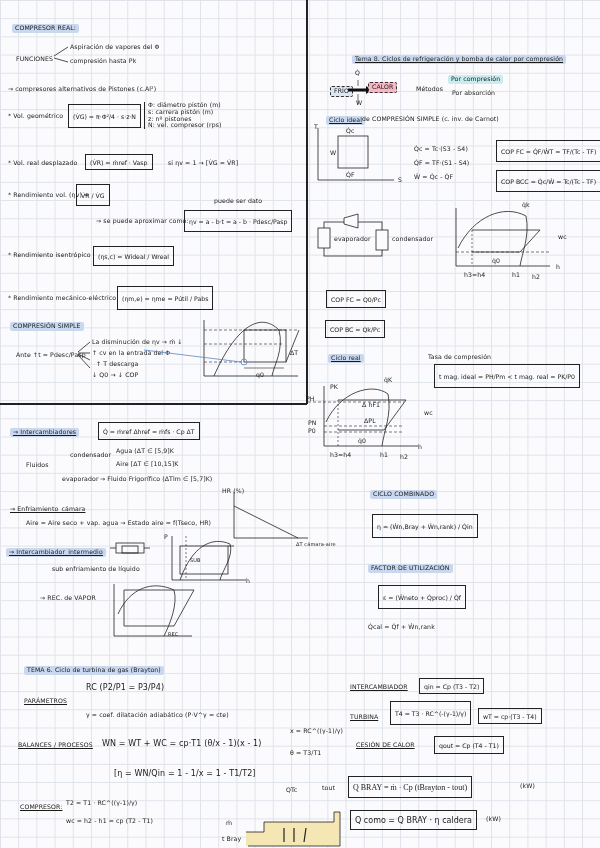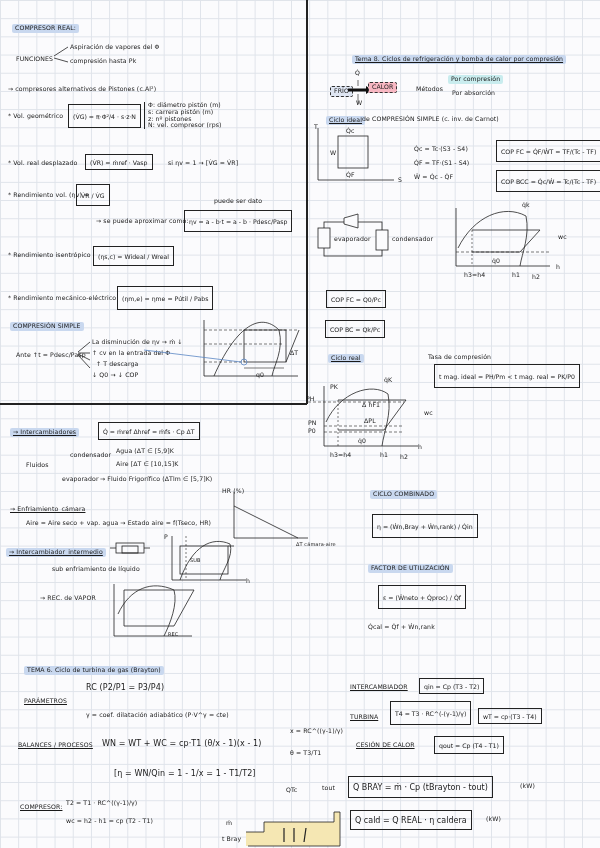--- a/index.html
+++ b/index.html
@@ -266,16 +266,16 @@
   <path d="M2 36 L20 36 L20 26 L40 26 L40 26 L90 26 L90 16 L96 16 L96 50 L2 50 Z" fill="#f5e7b3" stroke="none"></path>
   <polyline points="2,36 20,36 20,26 90,26 90,16 96,16 96,50 4,50" fill="none" stroke="#222" stroke-width="0.8"></polyline>
   <line x1="40" y1="32" x2="40" y2="46" stroke="#222" stroke-width="1.2"></line>
   <line x1="50" y1="32" x2="50" y2="46" stroke="#222" stroke-width="1.2"></line>
   <line x1="62" y1="32" x2="60" y2="46" stroke="#222" stroke-width="1.2"></line>
 </svg>
 <div class="t" style="left:286px;top:787px;">QTc</div>
 <div class="t" style="left:322px;top:785px;">tout</div>
 <div class="t" style="left:226px;top:820px;">ṁ</div>
 <div class="t" style="left:222px;top:836px;">t Bray</div>
-<div class="box big" style="left:348px;top:776px;height:20px;">Q BRAY = ṁ · Cp (tBrayton - tout)</div>
+<div class="box big" style="left:348px;top:776px;height:20px;font-family:Liberation Serif, serif;">Q BRAY = ṁ · Cp (tBrayton - tout)</div>
 <div class="t" style="left:520px;top:783px;">(kW)</div>
-<div class="box big" style="left:350px;top:810px;height:18px;">Q cald = Q REAL · η caldera</div>
+<div class="box big" style="left:350px;top:810px;height:18px;">Q como = Q BRAY · η caldera</div>
 <div class="t" style="left:486px;top:816px;">(kW)</div>
 
 </body></html>

